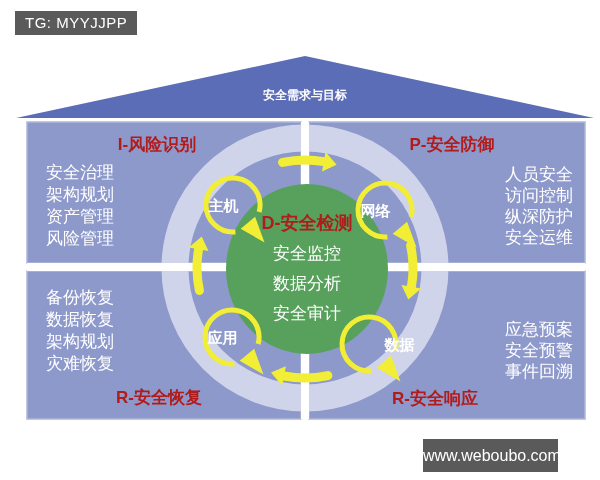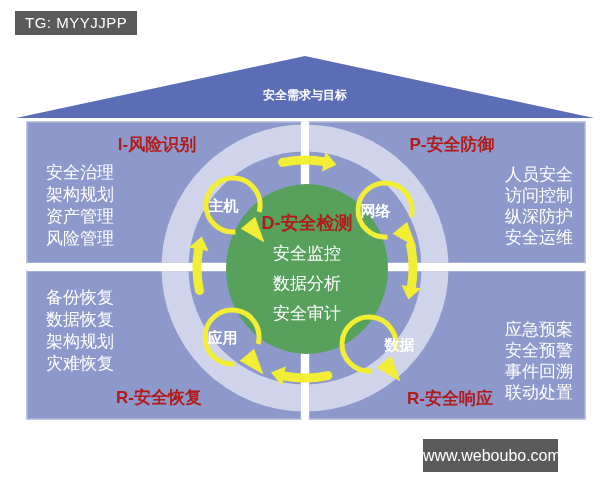--- a/index.html
+++ b/index.html
@@ -13,21 +13,21 @@
   .badge{
     position:absolute;background:#5a5a5a;color:#ffffff;white-space:nowrap;
   }
   .badge.top{left:15px;top:11px;height:24px;line-height:24px;padding:0 10px;font-size:15px;letter-spacing:.5px;}
   .badge.bottom{left:423px;top:439px;width:135px;height:33px;line-height:33px;text-align:center;font-size:16px;}
   .roof-label{left:205px;top:87px;width:200px;text-align:center;font-size:12px;font-weight:bold;}
   .q-title{position:absolute;color:#b21b1b;font-weight:bold;font-size:17px;text-align:center;}
   .q-title.tl{left:97px;top:133px;width:120px;}
   .q-title.tr{left:392px;top:133px;width:120px;}
   .q-title.bl{left:99px;top:386px;width:120px;}
-  .q-title.br{left:385px;top:387px;width:130px;}
+  .q-title.br{left:370px;top:387px;width:130px;}
   .q-list{position:absolute;color:#ffffff;font-size:17px;}
   .q-list div{white-space:nowrap;}
   .q-list.tl{left:46px;top:162px;line-height:22px;}
   .q-list.tr{left:505px;top:164px;line-height:21px;}
   .q-list.bl{left:46px;top:287px;line-height:22px;}
   .q-list.br{left:505px;top:279px;line-height:21px;margin-top:40px;}
   .c-title{left:225px;top:211px;width:164px;text-align:center;font-size:18px;font-weight:bold;color:#b21b1b;}
   .c-list{left:227px;top:239px;width:160px;text-align:center;line-height:30px;font-size:17px;color:#ffffff;}
   .node-label{position:absolute;width:41px;text-align:center;color:#ffffff;font-weight:bold;font-size:15px;}
   .node-label.n0{left:203px;top:197px;}
@@ -108,21 +108,20 @@
     <div>备份恢复</div>
     <div>数据恢复</div>
     <div>架构规划</div>
     <div>灾难恢复</div>
   </div>
 
   <div class="q-list br">
     <div>应急预案</div>
     <div>安全预警</div>
     <div>事件回溯</div>
-    <div>联动处置</div>
   </div>
 
   <div class="txt c-title">D-安全检测</div>
   <div class="txt c-list">
     <div>安全监控</div>
     <div>数据分析</div>
     <div>安全审计</div>
   </div>
 
   <div class="node-label n0">主机</div>

